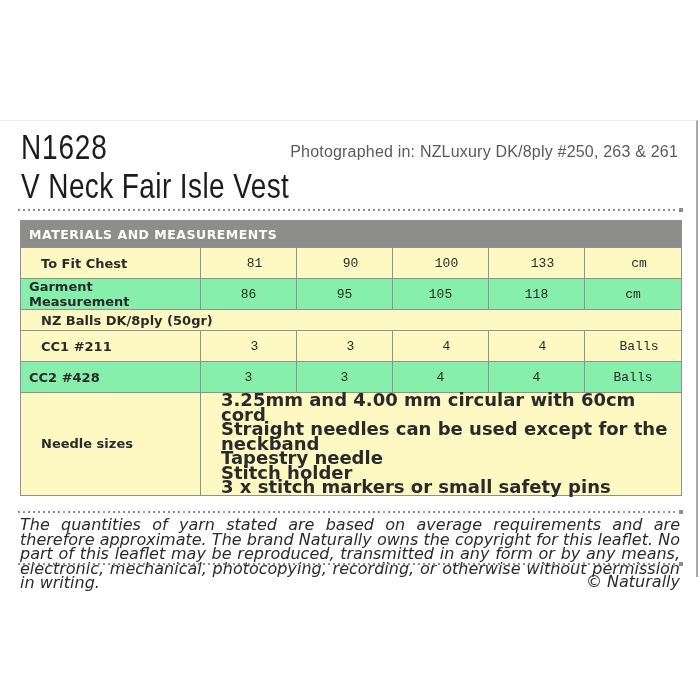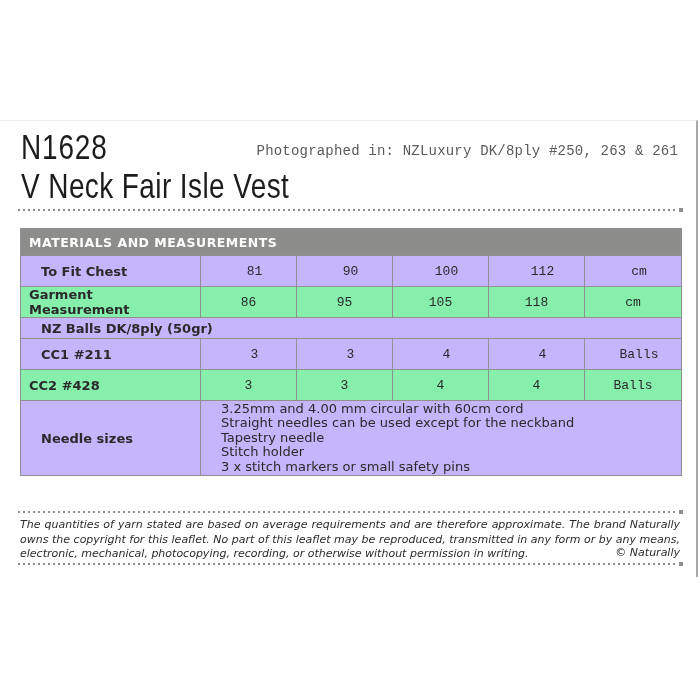--- a/index.html
+++ b/index.html
@@ -48,22 +48,22 @@
   }
   .title-name {
     font-size: 35px;
     line-height: 38px;
     letter-spacing: 0.5px;
   }
   .photo-note {
     position: absolute;
     right: 22px;
     top: 143px;
-    font-family: Liberation Mono, monospace;
-    font-size: 14px;
+    font-family: Liberation Sans, sans-serif;
+    font-size: 16px;
     color: #5a5a5a;
     letter-spacing: 0.2px;
   }
 
   
   .rule {
     position: absolute;
     left: 18px;
     width: 660px;
     height: 2px;
@@ -79,42 +79,42 @@
     background: #8d8d8d;
   }
   .rule-1 { top: 209px; }
   .rule-2 { top: 511px; }
   .rule-3 { top: 563px; }
 
   
   table.materials {
     position: absolute;
     left: 20px;
-    top: 228px;
+    top: 220px;
     width: 661px;
     border-collapse: collapse;
     table-layout: fixed;
     font-size: 13px;
   }
   table.materials td {
     border: 1px solid #90908e;
     padding: 0 8px;
     color: #2a2a2a;
     background: #86efac;
   }
   td.thead {
     background: #8d8d8b !important;
     color: #ffffff !important;
     font-weight: bold;
     font-size: 12.5px;
     letter-spacing: 0.5px;
     height: 26px;
     border-color: #8d8d8b;
   }
-  tr.stripe td { background: #c4b5fd; padding-left: 20px; }
+  tr.stripe td { background: #fef9c3; padding-left: 20px; }
   td.lbl {
     font-weight: bold;
     color: #1d1d1d;
     height: 30px;
   }
   td.num {
     text-align: center;
     height: 30px;
     font-family: Liberation Mono, monospace;
   }
@@ -124,33 +124,34 @@
     height: 20px;
   }
   td.needle-lbl {
     font-weight: bold;
     color: #1d1d1d;
     vertical-align: middle;
     margin-top: 40px;
   }
   td.needle-content {
     padding: 4px 10px;
-    font-size: 13px;
+    font-size: 18px;
     line-height: 14.5px;
     vertical-align: middle;
     height: 74px;
+    font-weight: bold;
   }
 
   
   .footer {
     position: absolute;
     left: 20px;
     top: 518px;
     width: 660px;
-    font-size: 11px;
+    font-size: 16px;
     line-height: 14.5px;
     font-style: italic;
     text-align: justify;
     color: #2b2b2b;
   }
   .footer .brand {
     position: absolute;
     right: 0;
     bottom: 1px;
     font-weight: normal;
@@ -182,21 +183,21 @@
   <tbody>
     <tr>
       <td class="thead" colspan="6">MATERIALS AND MEASUREMENTS</td>
     </tr>
 
     <tr class="stripe">
       <td class="lbl">To Fit Chest</td>
       <td class="num">81</td>
       <td class="num">90</td>
       <td class="num">100</td>
-      <td class="num">112</td>
+      <td class="num">133</td>
       <td class="num">cm</td>
     </tr>
 
     <tr>
       <td class="lbl">Garment Measurement</td>
       <td class="num">86</td>
       <td class="num">95</td>
       <td class="num">105</td>
       <td class="num">118</td>
       <td class="num">cm</td>

